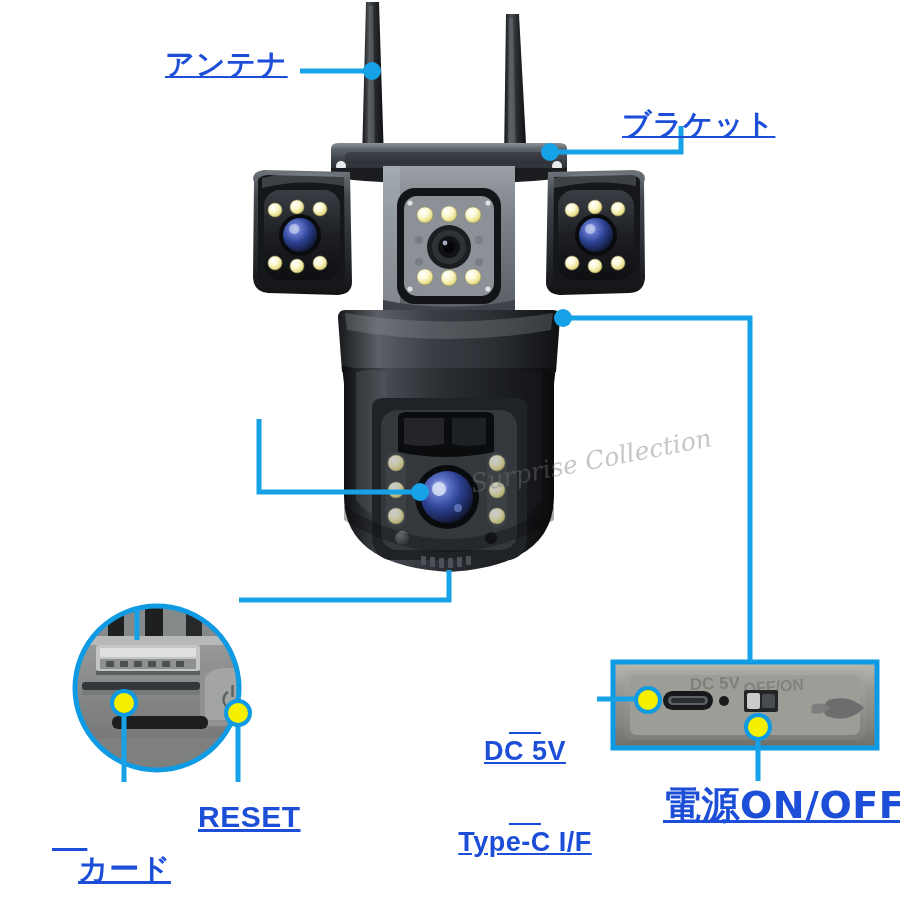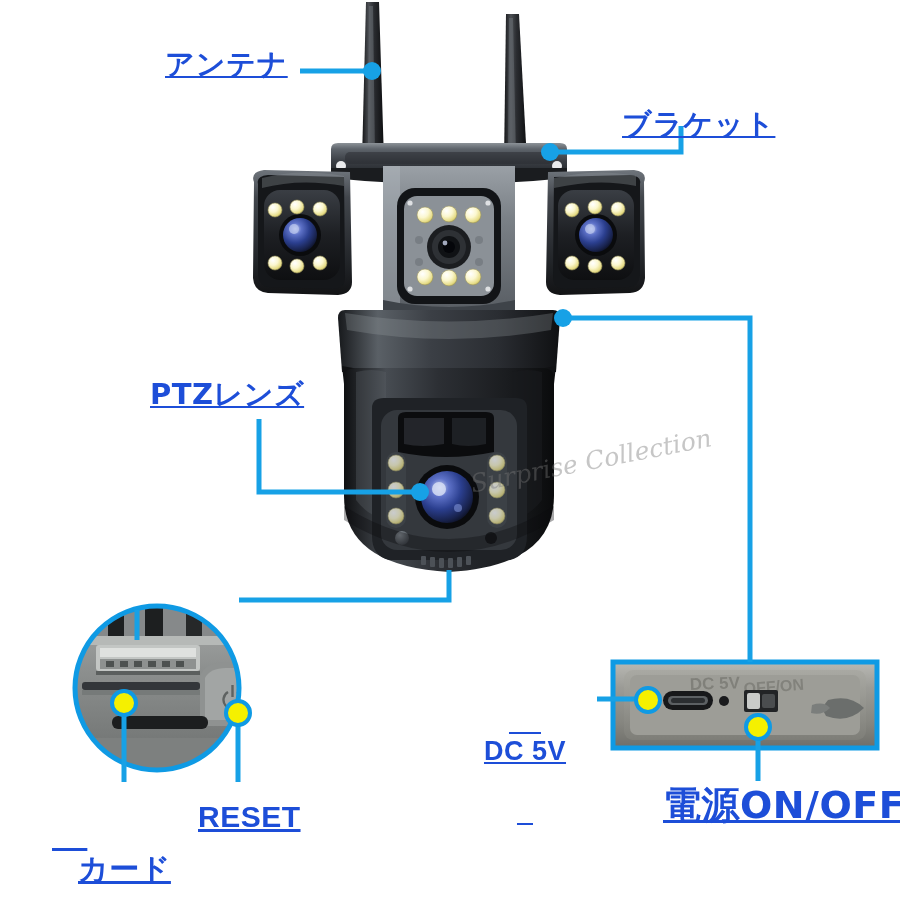--- a/index.html
+++ b/index.html
@@ -363,27 +363,27 @@
       <circle cx="758" cy="727" r="12" fill="#f5f000" stroke="#0f9ae4" stroke-width="4"></circle>
     </g>
   </svg>
 
   <div id="watermark">Surprise Collection</div>
 
   <div class="lbl jp" id="lbl-antenna">アンテナ</div>
 
   <div class="lbl jp" id="lbl-bracket">ブラケット</div>
 
-  <div class="lbl jp" id="lbl-ptz">PTZレンズ</div>
 
   <div class="lbl" id="lbl-microsd">
     <span class="l2 jp">カード</span>
   </div>
 
   <div class="lbl" id="lbl-reset">RESET</div>
 
   <div class="lbl" id="lbl-dc">
     <span class="l1">DC 5V</span>
+    <span class="l2">Type-C I/F</span>
   </div>
 
   <div class="lbl jp" id="lbl-power">電源ON/OFF</div>
 
 </div>
 
 </body></html>

